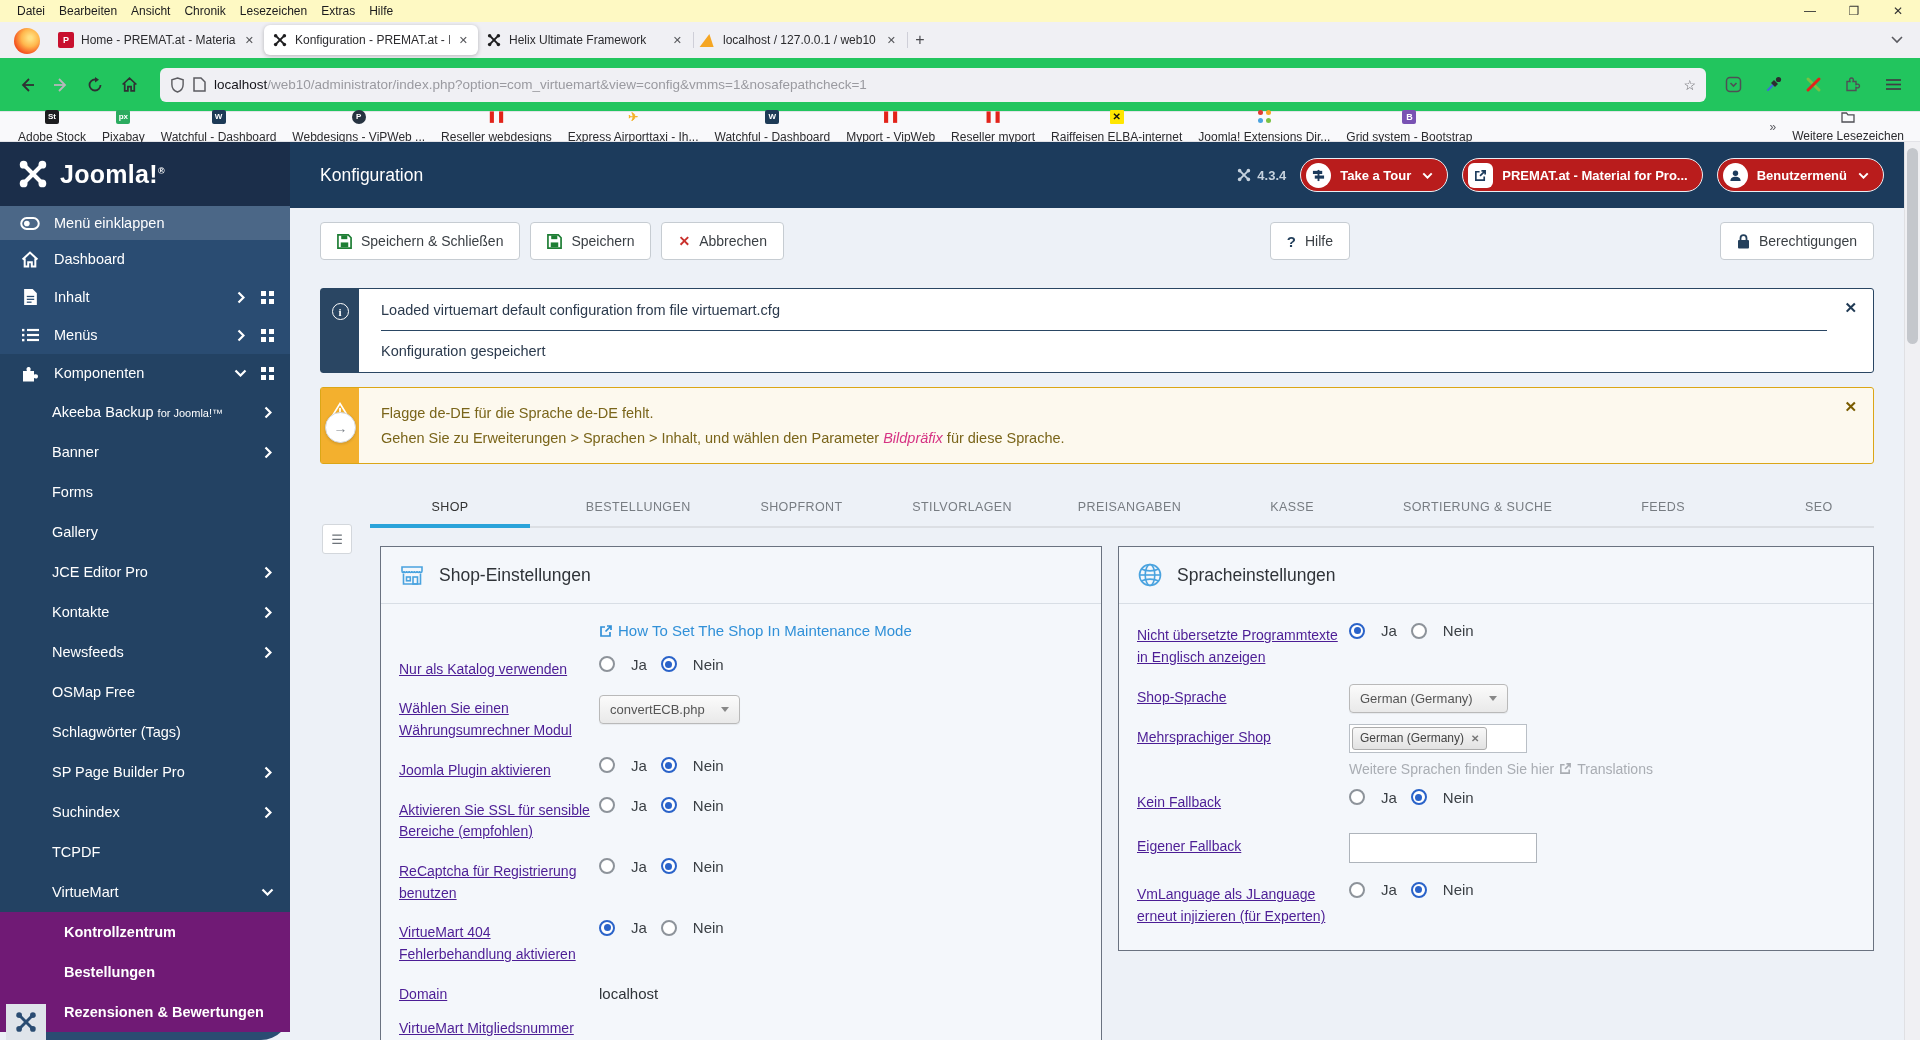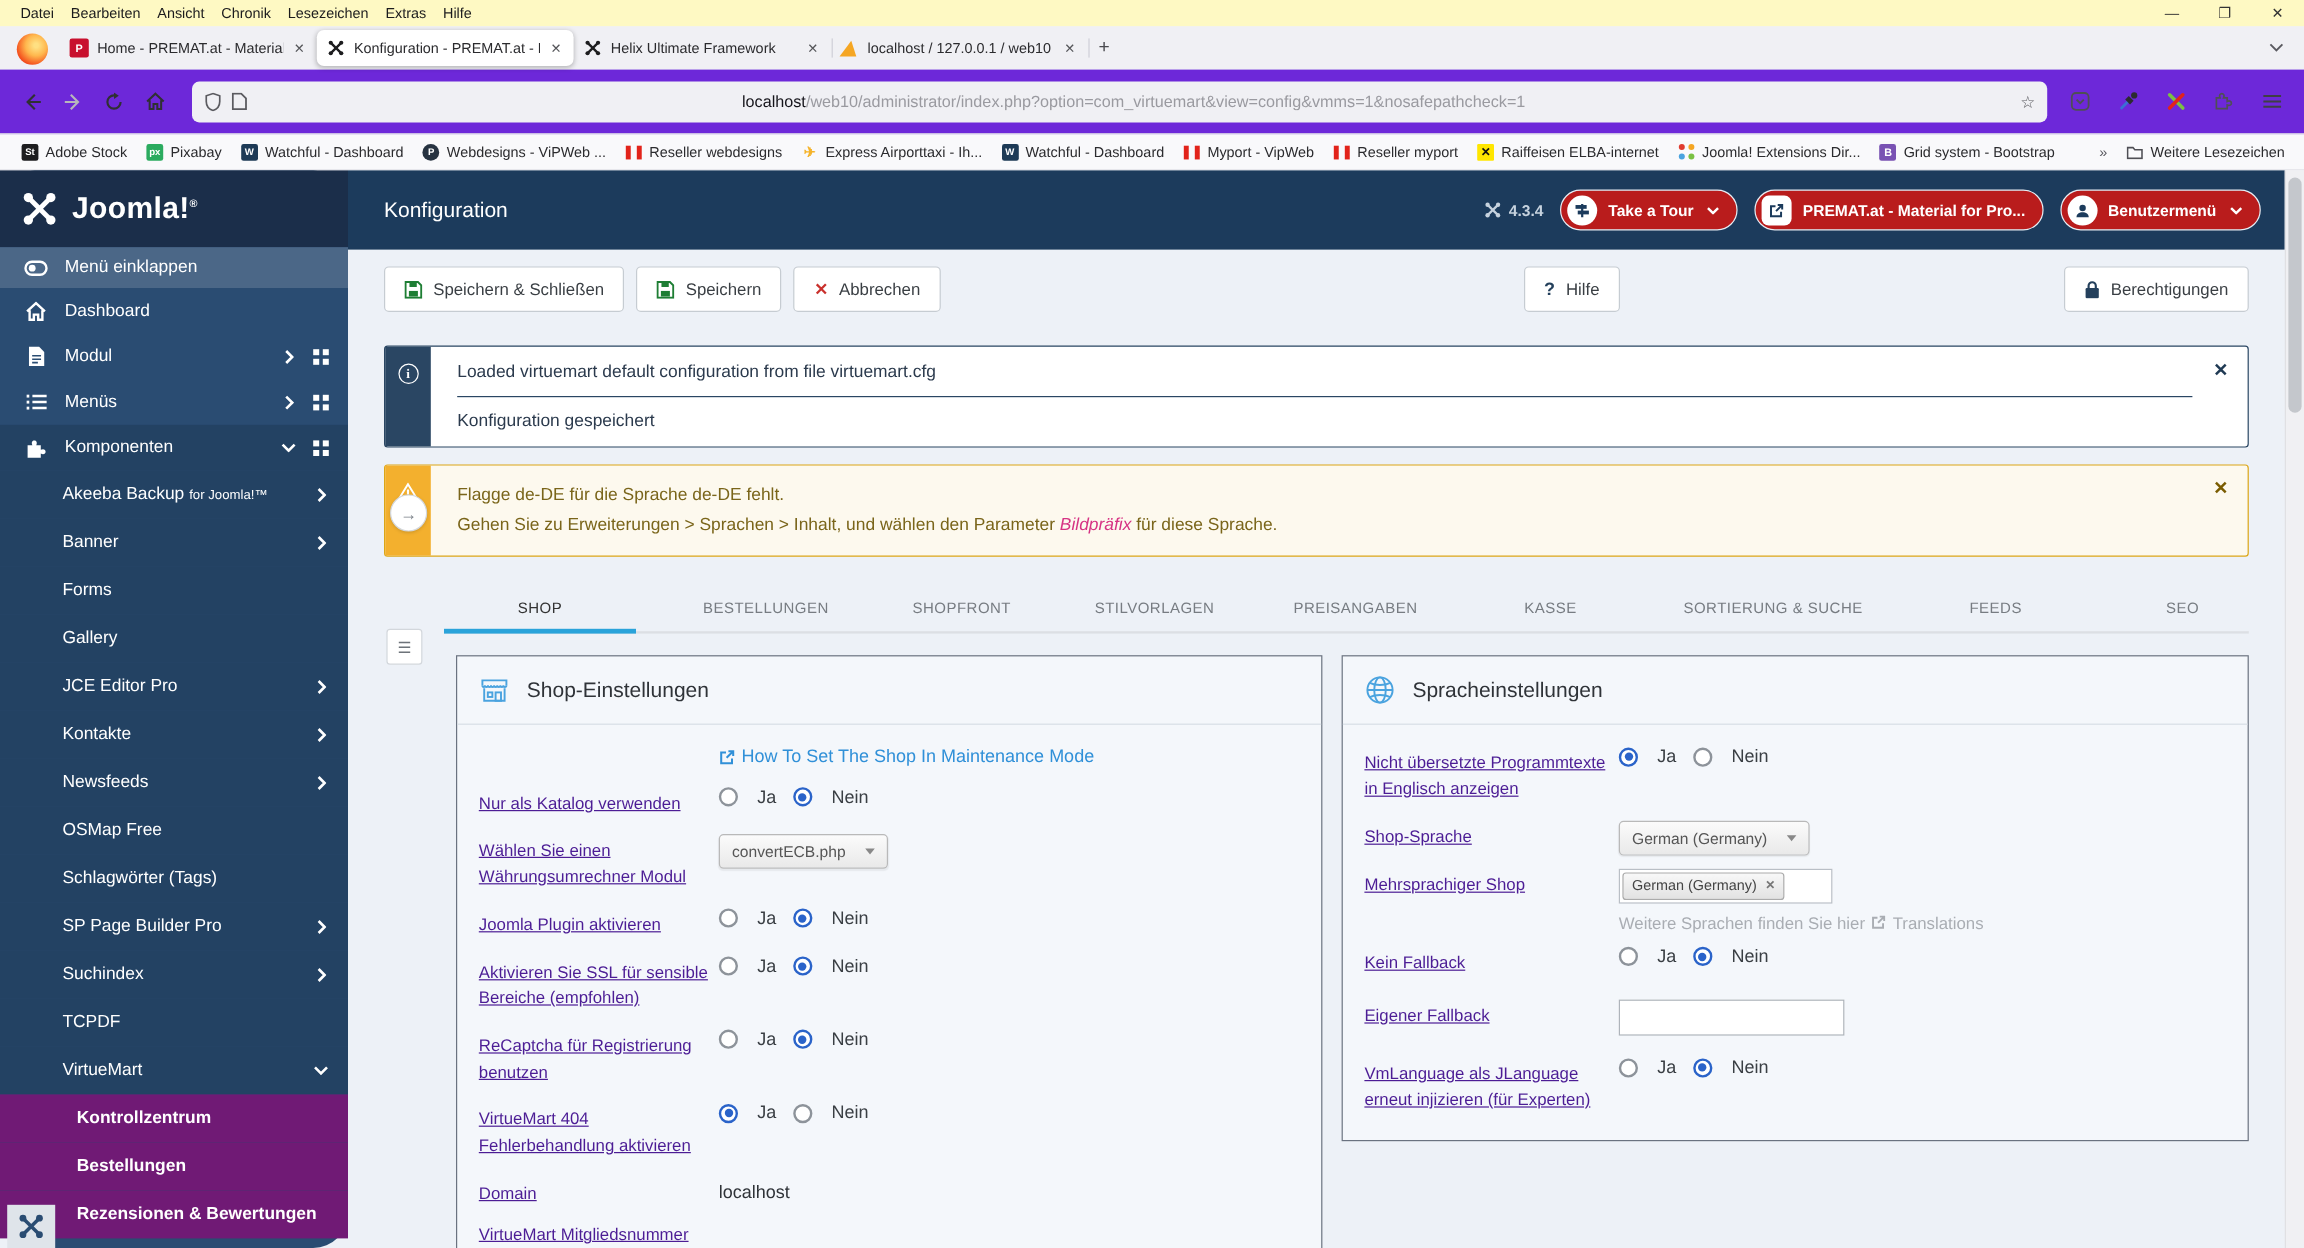--- a/index.html
+++ b/index.html
@@ -22,31 +22,31 @@
   .btab.active{background:#fff;box-shadow:0 1px 4px rgba(0,0,0,.25);}
   .btab:not(.active)::after{content:"";position:absolute;right:-2px;top:7px;height:16px;width:1px;background:#cfcfd8;}
   .fav{width:16px;height:16px;flex:0 0 16px;display:flex;align-items:center;justify-content:center;font-size:9px;font-weight:700;color:#fff;border-radius:2px;}
   .fav.premat{background:#c8102e;}
   .fav.joomla-dark{background:transparent;}
   .fav.pma{background:transparent;}
   .pma-sail{width:0;height:0;border-left:7px solid transparent;border-right:7px solid transparent;border-bottom:13px solid #f5a623;transform:skewX(-12deg);}
   .newtab{width:28px;height:28px;display:flex;align-items:center;justify-content:center;font-size:16px;color:#4a4a4f;margin-bottom:4px;}
   .alltabs{margin-left:auto;width:30px;height:28px;display:flex;align-items:center;justify-content:center;color:#5a5a60;margin-bottom:4px;}
 
-  .navbar{height:54px;background:#6d28d9;display:flex;align-items:center;padding:0 10px;border-bottom:1px solid #e3e3e8;text-align:center;}
+  .navbar{height:54px;background:#22c55e;display:flex;align-items:center;padding:0 10px;border-bottom:1px solid #e3e3e8;}
   .navbtn{width:34px;height:34px;display:flex;align-items:center;justify-content:center;border-radius:4px;color:#2f3033;}
   .navbtn.dis{color:#b7b7bc;}
   .urlbar{flex:1;height:34px;background:#f0f0f4;border-radius:6px;margin:0 10px 0 14px;display:flex;align-items:center;padding:0 10px;gap:8px;min-width:0;}
   .urltext{flex:1;font-size:13.5px;white-space:nowrap;overflow:hidden;color:#9a9aa0;}
   .urltext b{color:#15141a;font-weight:400;}
   .urlstar{color:#5b5b60;font-size:14px;}
   .navicons{display:flex;gap:6px;align-items:center;}
 
   .bookbar{height:30px;background:#f9f9fb;display:flex;align-items:center;gap:4px;padding:0 12px;font-size:12px;color:#2b2b2e;border-bottom:1px solid #e3e3e8;}
-  .bm{display:flex;align-items:center;gap:6px;padding:3px 6px;border-radius:4px;white-space:nowrap;}
+  .bm{display:flex;align-items:center;gap:6px;padding:3px 6px;border-radius:4px;white-space:nowrap;flex-direction:column;}
   .bmi{width:14px;height:14px;border-radius:2px;display:flex;align-items:center;justify-content:center;font-size:8px;font-weight:700;color:#fff;flex:0 0 14px;}
   .bmi.adobe{background:#1d1d1f;}
   .bmi.pixabay{background:#2bab5f;}
   .bmi.watchful{background:#1d3a56;}
   .bmi.vipweb{background:#273341;border-radius:50%;}
   .bmi.redbars{background:transparent;color:#e2231a;font-size:11px;}
   .bmi.taxi{background:transparent;color:#f5b32a;font-size:12px;}
   .bmi.raiff{background:#ffe600;color:#111;font-size:10px;border-radius:1px;}
   .bmi.bootstrap{background:#7952b3;font-size:9px;}
   .bmi.joomla-ext{background:transparent;}
@@ -412,21 +412,21 @@
       <span class="sbic">
           <svg width="15" height="18" viewBox="0 0 14 17">
             <path d="M1 1 H9 L13 5 V16 H1 Z" fill="#fff"></path>
             <g stroke="#2a4c72" stroke-width="1.2">
               <line x1="3.5" y1="8" x2="10.5" y2="8"></line>
               <line x1="3.5" y1="10.7" x2="10.5" y2="10.7"></line>
               <line x1="3.5" y1="13.4" x2="8" y2="13.4"></line>
             </g>
           </svg>
         </span>
-      <span class="lbl">Modul</span>
+      <span class="lbl">Inhalt</span>
       <span class="chev">
           <svg width="8" height="13" viewBox="0 0 8 13">
             <polyline points="1.5,1.5 6.5,6.5 1.5,11.5" fill="none" stroke="#fff" stroke-width="2.2"></polyline>
           </svg>
         </span>
       <span class="grid4"></span>
     </div>
     <div class="sbitem">
       <span class="sbic">
           <svg width="17" height="14" viewBox="0 0 17 14">

